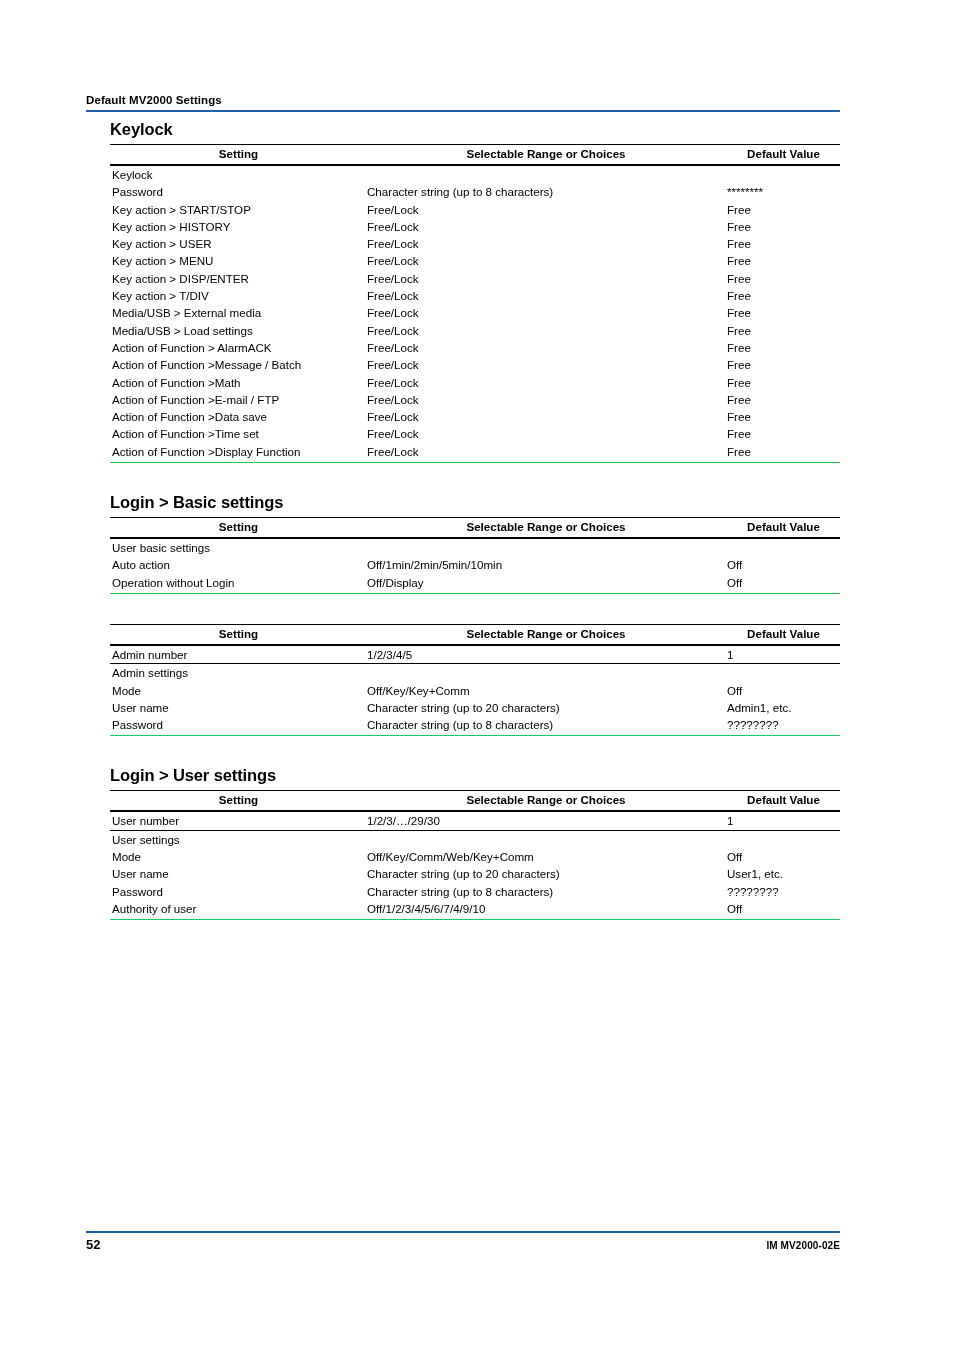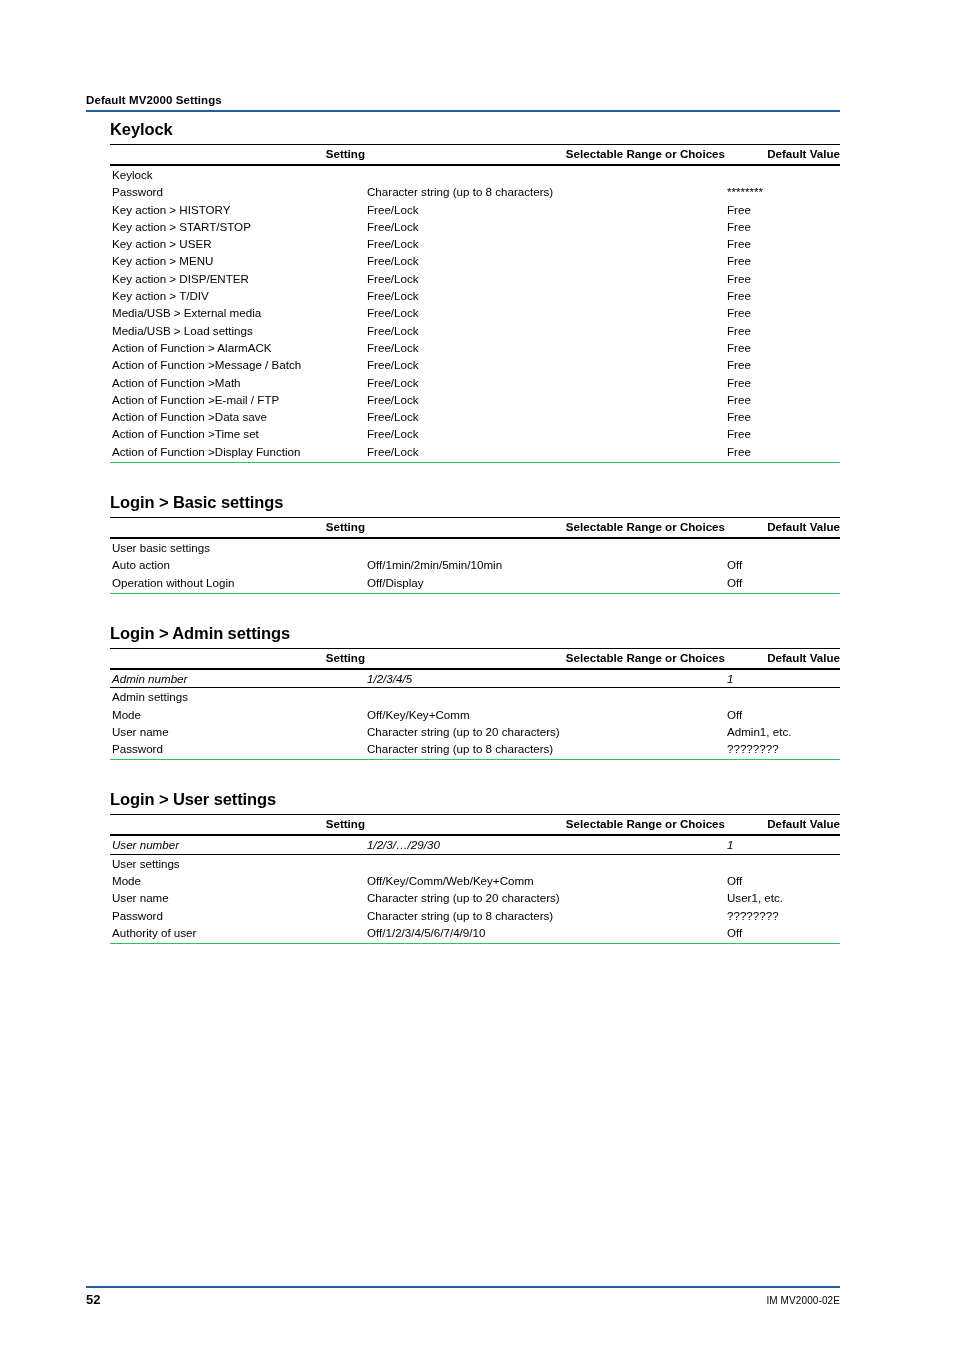--- a/index.html
+++ b/index.html
@@ -70,21 +70,21 @@
     width: 730px;
     table-layout: fixed;
     font-size: 11.6px;
     color: #000;
   }
   table.settings col.c1 { width: 255px; }
   table.settings col.c2 { width: 360px; }
   table.settings col.c3 { width: 115px; }
 
   table.settings th {
-    text-align: right;
+    text-align: center;
     font-weight: bold;
     font-size: 11.6px;
     padding: 2px 0 3px 2px;
     border-top: 1px solid #000;
     border-bottom: 2px solid #000;
     line-height: 14px;
     white-space: nowrap;
   }
 
   table.settings td {
@@ -93,52 +93,52 @@
     vertical-align: top;
     border: none;
     white-space: nowrap;
   }
 
   
   td.lvl0 { padding-left: 2px; }
   td.lvl1 { padding-left: 23px; }
 
   
-  tr.sep-below > td { border-bottom: 1px solid #000; font-style: italic; }
+  tr.sep-below > td { border-bottom: 1px solid #000; }
   tr.last-row > td { border-bottom: 1px solid #22c55e; }
 
   
   table.settings tbody tr.last-row > td { padding-bottom: 3px; }
 
   
   .doc-footer {
     position: absolute;
     left: 86px;
-    top: 1286px;
+    top: 1231px;
     width: 754px;
   }
   .doc-footer-rule {
     height: 2px;
     background: #1F5FA9;
     width: 754px;
   }
   .doc-footer-row {
     margin-top: 4px;
     display: flex;
     justify-content: space-between;
     align-items: baseline;
   }
   .page-number {
     font-size: 13px;
     font-weight: bold;
     line-height: 15px;
   }
   .doc-code {
     font-size: 10px;
-    font-weight: normal;
+    font-weight: bold;
     line-height: 15px;
     letter-spacing: 0.1px;
   }
 </style>
 </head>
 <body>
 
 <div class="page">
 
   <div class="doc-header">
@@ -167,26 +167,26 @@
               <td class="lvl0">Keylock</td>
               <td></td>
               <td></td>
             </tr>
             <tr>
               <td class="lvl1">Password</td>
               <td>Character string (up to 8 characters)</td>
               <td>********</td>
             </tr>
             <tr>
+              <td class="lvl1">Key action &gt; START/STOP</td>
+              <td>Free/Lock</td>
+              <td>Free</td>
+            </tr>
+            <tr>
               <td class="lvl1">Key action &gt; HISTORY</td>
-              <td>Free/Lock</td>
-              <td>Free</td>
-            </tr>
-            <tr>
-              <td class="lvl1">Key action &gt; START/STOP</td>
               <td>Free/Lock</td>
               <td>Free</td>
             </tr>
             <tr>
               <td class="lvl1">Key action &gt; USER</td>
               <td>Free/Lock</td>
               <td>Free</td>
             </tr>
             <tr>
               <td class="lvl1">Key action &gt; MENU</td>
@@ -281,21 +281,20 @@
             <tr class="last-row">
               <td class="lvl1">Operation without Login</td>
               <td>Off/Display</td>
               <td>Off</td>
             </tr>
           </tbody>
         </table>
       </div>
       <div class="section-gap"></div>
       <div class="section">
-        <h2 class="section-title">Login &gt; Admin settings</h2>
         <table class="settings">
           <colgroup>
             <col class="c1">
             <col class="c2">
             <col class="c3">
           </colgroup>
           <thead>
             <tr>
               <th>Setting</th>
               <th>Selectable Range or Choices</th>

